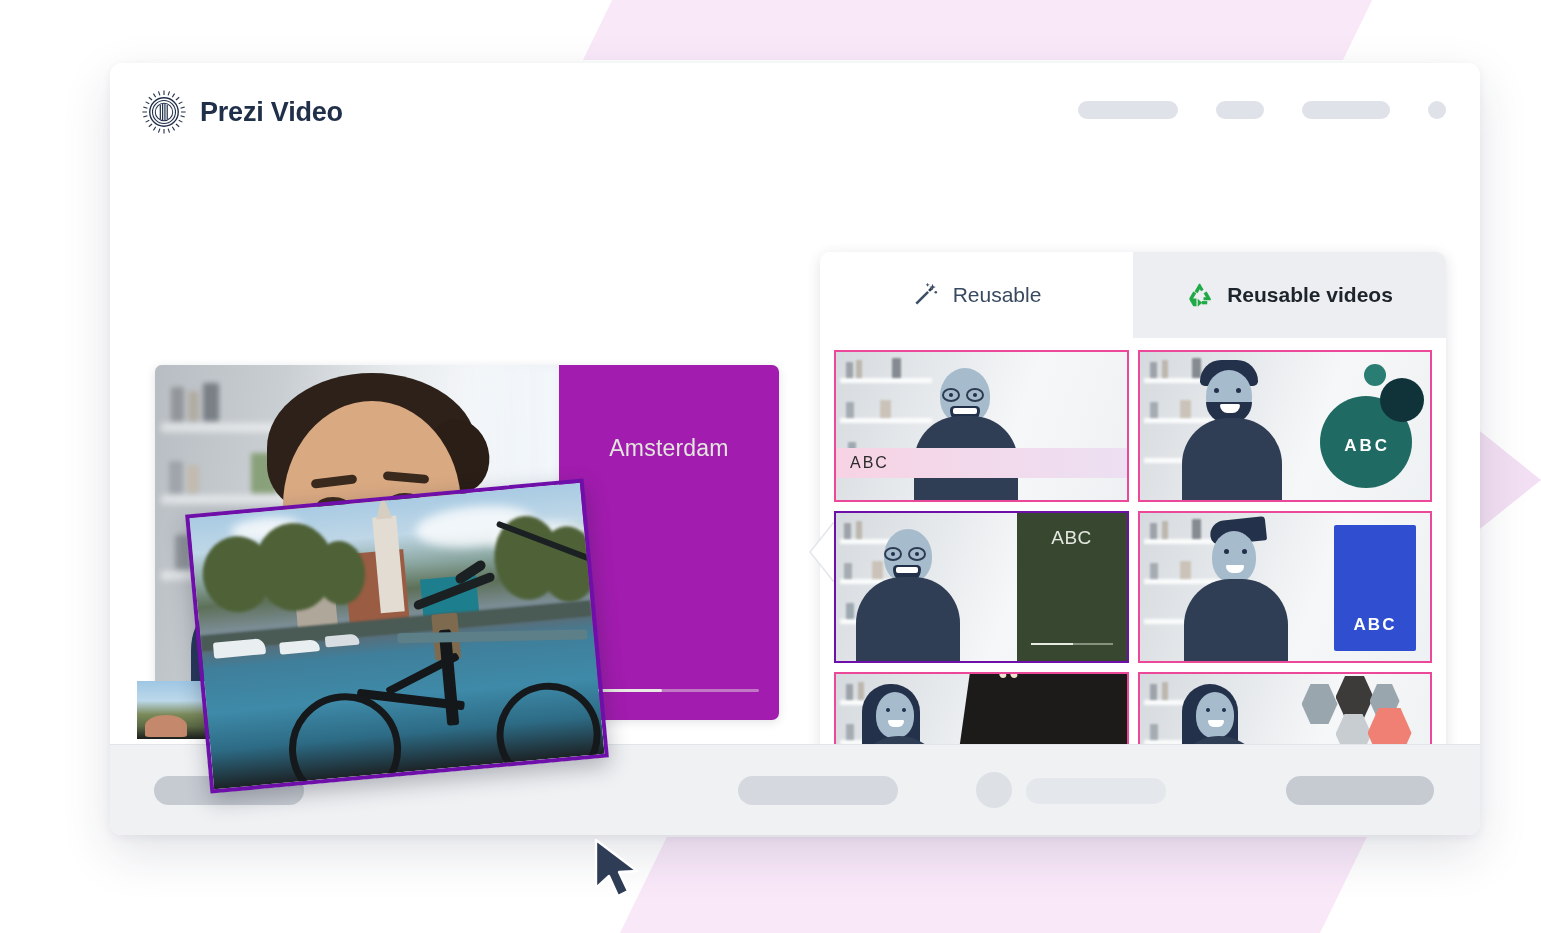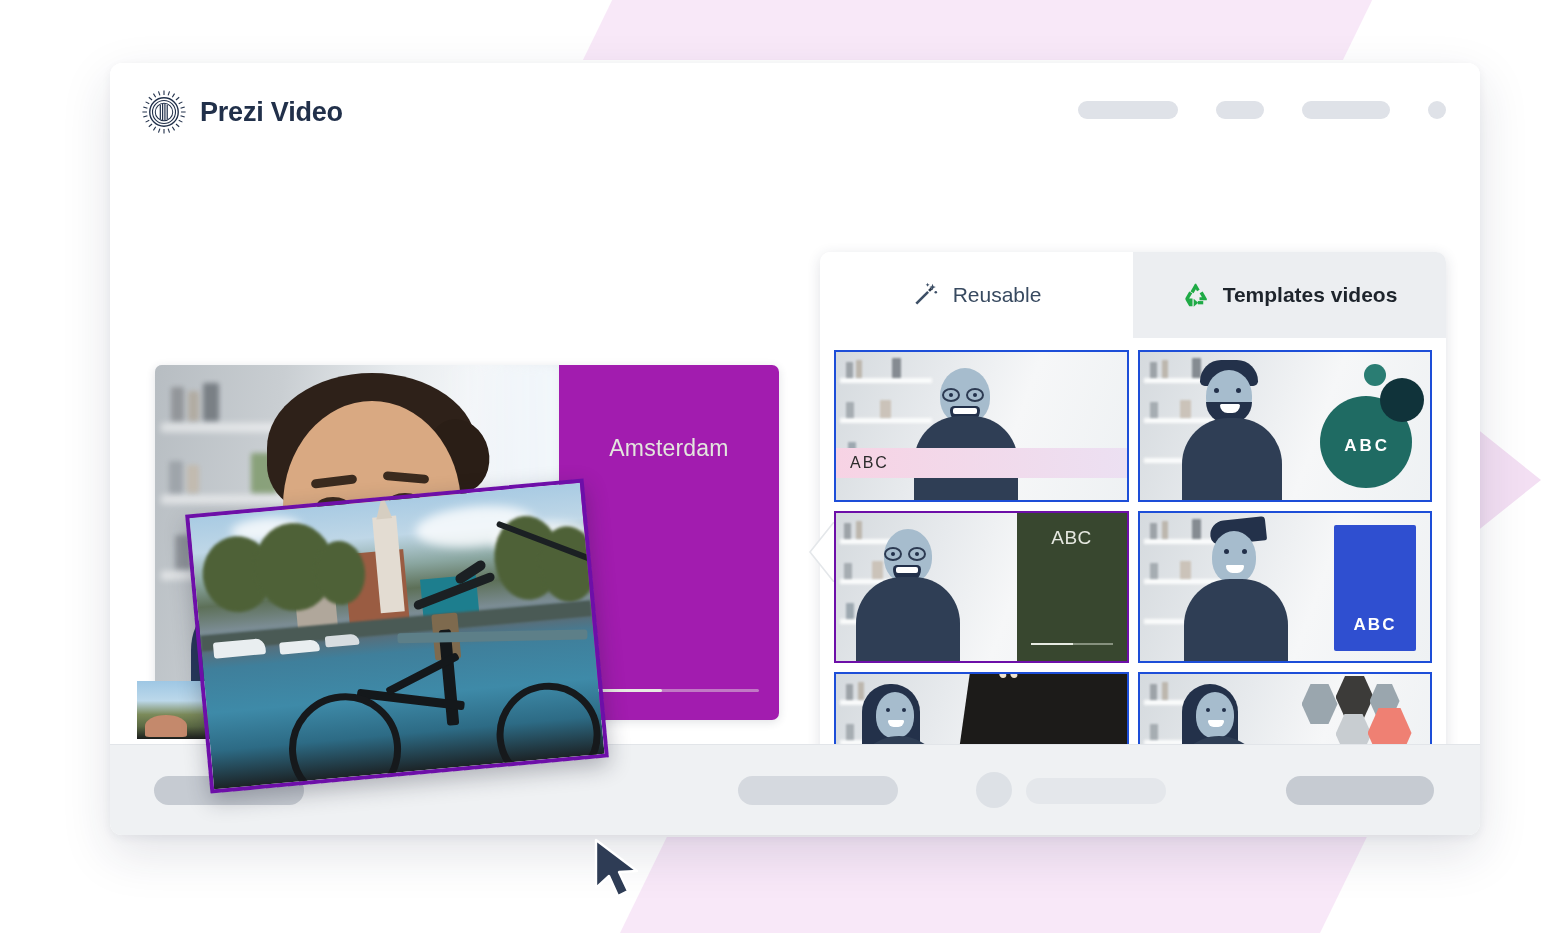--- a/index.html
+++ b/index.html
@@ -460,21 +460,21 @@
   .template-grid {
     display: grid;
     grid-template-columns: 1fr 1fr;
     gap: 9px;
     padding: 12px 14px;
   }
   .tpl {
     position: relative;
     height: 152px;
     overflow: hidden;
-    background: #1d4ed8;
+    background: #ec4899;
     border: 2px solid transparent;
     cursor: pointer;
   }
   .tpl.selected { border-color: #6d0fa8; }
 
   
   .tpl-bg { position: absolute; inset: 0; background: linear-gradient(110deg,#d5dade 0%,#e7eaed 34%,#f6f7f8 60%,#eef1f3 100%); }
   .tpl-shelf { position: absolute; background: #fbfcfc; filter: blur(1.6px); }
   .tpl-book { position: absolute; border-radius: 1px; filter: blur(1.2px); opacity: .8; }
   .av-head { position: absolute; background: #a6bccd; border-radius: 50% 50% 45% 45%; }
@@ -753,21 +753,21 @@
             <span>Reusable</span>
           </div>
           <div class="tab tab-inactive">
             <svg class="tab-icon" viewBox="0 0 24 24">
               <path d="M12 2.2 L15.1 7.6 L12.9 8.8 L11.9 7 L9.9 10.5 L7.3 9 L10.4 3.6 A1.9 1.9 0 0 1 12 2.2 Z" fill="#1faa46"></path>
               <path d="M21.2 16.5 L15 16.5 L15 14 L17.1 14 L15.1 10.5 L17.7 9 L20.9 14.5 A1.9 1.9 0 0 1 21.2 16.5 Z" fill="#1faa46"></path>
               <path d="M6.2 21.6 L3.1 16.2 A1.9 1.9 0 0 1 3.1 14.3 L6.2 8.9 L8.8 10.4 L6.1 15.1 L9 15.1 L9 21.6 Z" fill="#1faa46"></path>
               <path d="M10 22 L13.9 18.6 L10 15.2 Z" fill="#1faa46"></path>
               <path d="M18.2 20 L13.6 20 L13.6 17.2 L18.2 17.2 Z" fill="#1faa46"></path>
             </svg>
-            <span>Templates videos</span>
+            <span>Reusable videos</span>
           </div>
         </div>
 
         <div class="template-grid">
 
           <div class="tpl">
             <div class="tpl-bg"></div>
             <div class="tpl-shelf" style="left:4px;top:26px;width:92px;height:5px"></div>
             <div class="tpl-shelf" style="left:4px;top:66px;width:92px;height:5px"></div>
             <div class="tpl-shelf" style="left:4px;top:106px;width:92px;height:5px"></div>

